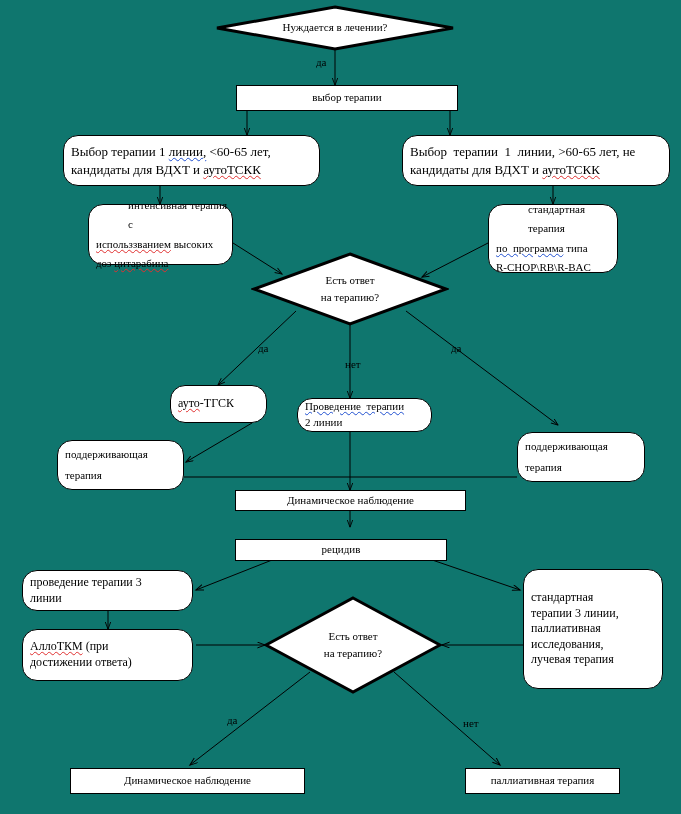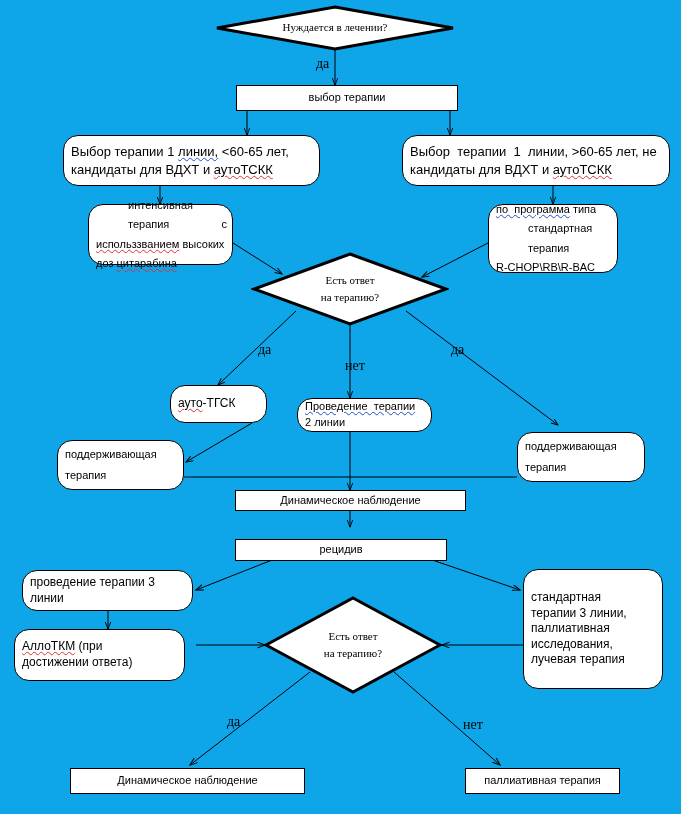--- a/index.html
+++ b/index.html
@@ -4,42 +4,42 @@
 <style>
   html, body {
     margin: 0;
     padding: 0;
     background: #ffffff;
   }
   #chart-root {
     position: relative;
     width: 681px;
     height: 814px;
-    background: #0ea5e9;
+    background: #0f766e;
     font-family: "Liberation Serif", serif;
     color: #000000;
     overflow: hidden;
   }
   svg.edges {
     position: absolute;
     left: 0;
     top: 0;
     width: 681px;
     height: 814px;
     pointer-events: none;
   }
   .node {
     position: absolute;
     box-sizing: border-box;
     border: 1px solid #000000;
     background: #ffffff;
     display: flex;
     flex-direction: column;
     justify-content: center;
-    font-family: Liberation Sans, sans-serif;
+    font-family: Liberation Serif, serif;
     color: #000;
   }
   .node .txt {
     display: block;
     white-space: pre-line;
   }
   .center-text {
     text-align: center;
     align-items: center;
   }
@@ -63,21 +63,21 @@
   }
   .diamond .dlabel {
     position: relative;
     z-index: 2;
     line-height: 1.55;
     white-space: pre-line;
   }
   .edge-label {
     position: absolute;
     font-family: "Liberation Serif", serif;
-    font-size: 14px;
+    font-size: 11px;
     color: #000;
     white-space: nowrap;
   }
   
   .sp-red {
     text-decoration: underline;
     text-decoration-style: wavy;
     text-decoration-color: #e03030;
     text-decoration-thickness: 1px;
     text-underline-offset: 1px;
@@ -179,22 +179,22 @@
     <span class="txt fs13">кандидаты для ВДХТ и <span class="sp-red">аутоТСКК</span></span>
   </div>
 
   <div class="node left-text" style="left:88px; top:204px; width:145px; height:61px;">
     <span class="txt fs11b justify">интенсивная терапия с</span>
     <span class="txt fs11b"><span class="sp-red">использзванием</span> высоких</span>
     <span class="txt fs11b">доз <span class="sp-red">цитарабина</span></span>
   </div>
 
   <div class="node left-text" style="left:488px; top:204px; width:130px; height:69px;">
+    <span class="txt fs11b justify">стандартная терапия</span>
     <span class="txt fs11b"><span class="sp-blue">по&nbsp; программа</span> типа</span>
-    <span class="txt fs11b justify">стандартная терапия</span>
     <span class="txt fs11b">R-CHOP\RB\R-BAC</span>
   </div>
 
   <div class="diamond" style="left:251px; top:251px; width:198px; height:76px;">
     <svg class="dshape" viewBox="0 0 198 76" preserveAspectRatio="none">
       <polygon points="99,3 195,38 99,73 3,38" fill="#ffffff" stroke="#000000" stroke-width="3"></polygon>
     </svg>
     <span class="dlabel fs11t"><span>Есть    ответ</span><br><span>на терапию?</span></span>
   </div>
 
@@ -227,21 +227,21 @@
 
   <div class="node center-text" style="left:235px; top:527px; width:212px; height:22px;margin-top:12px;">
     <span class="txt fs11">рецидив</span>
   </div>
 
   <div class="node left-text" style="left:22px; top:570px; width:171px; height:41px;">
     <span class="txt fs12">проведение терапии 3</span>
     <span class="txt fs12">линии</span>
   </div>
 
-  <div class="node left-text" style="left:14px; top:629px; width:171px; height:52px;">
+  <div class="node left-text" style="left:22px; top:629px; width:171px; height:52px;">
     <span class="txt fs12"><span class="sp-red">АллоТКМ</span> (при</span>
     <span class="txt fs12">достижении ответа)</span>
   </div>
 
   <div class="node left-text" style="left:523px; top:569px; width:140px; height:120px;">
     <span class="txt fs12">стандартная</span>
     <span class="txt fs12">терапии 3 линии,</span>
     <span class="txt fs12">паллиативная</span>
     <span class="txt fs12">исследования,</span>
     <span class="txt fs12">лучевая терапия</span>

